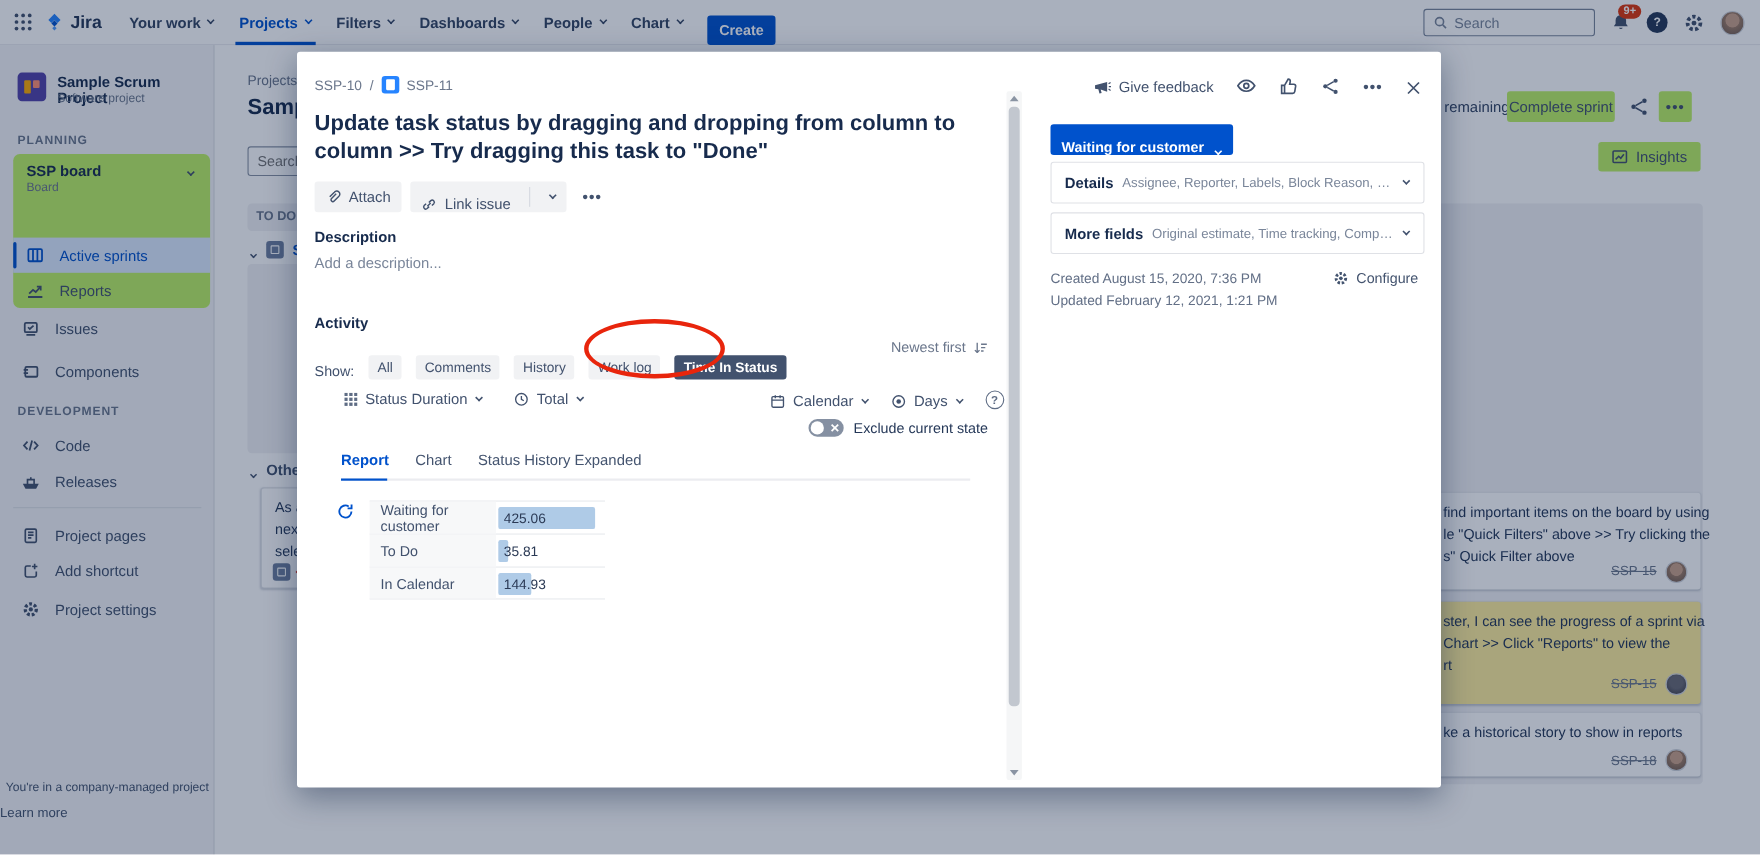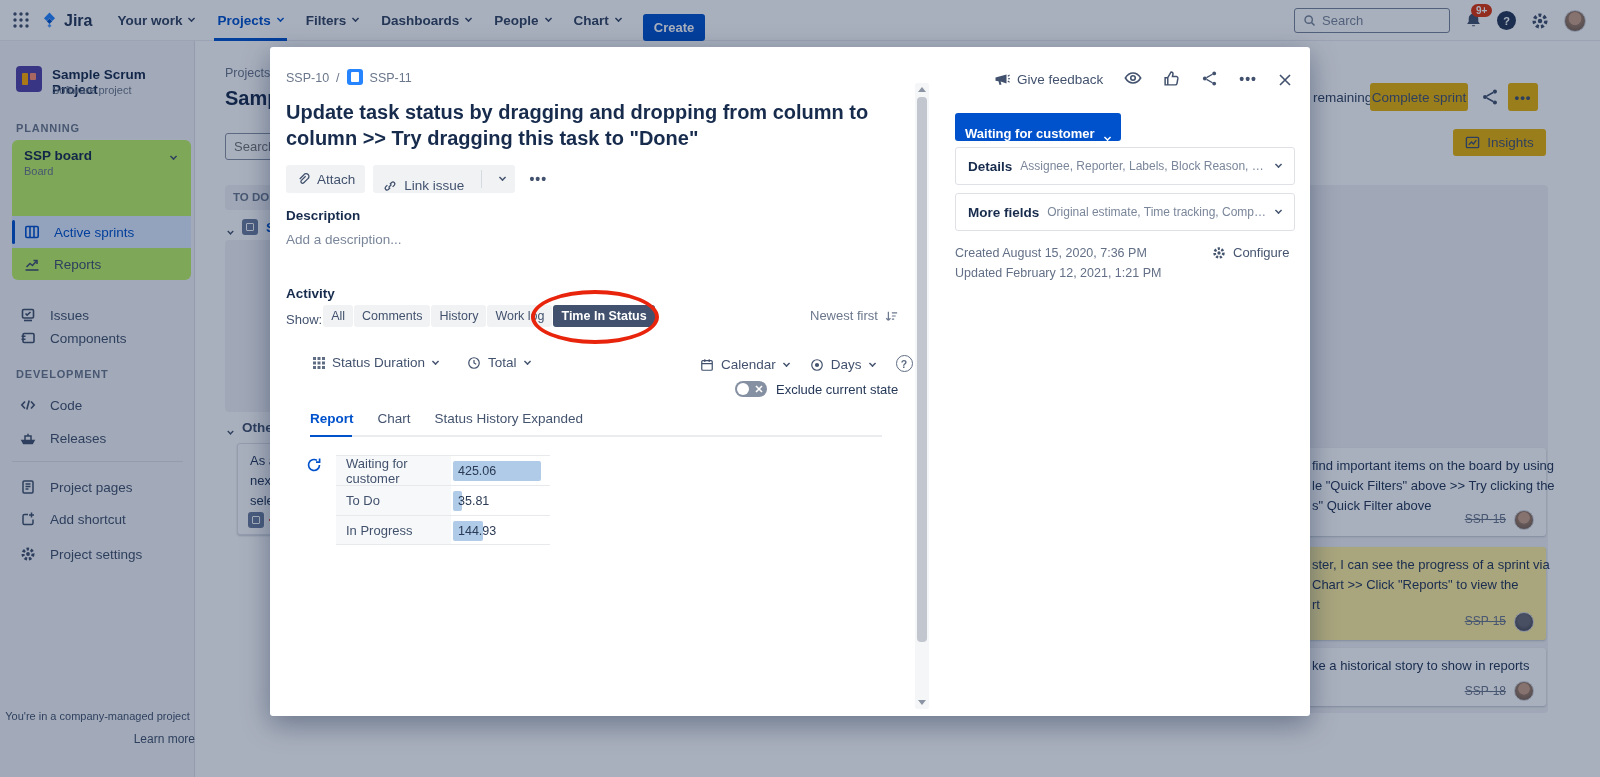--- a/index.html
+++ b/index.html
@@ -29,21 +29,21 @@
   .sb-heading{font-size:11px;font-weight:700;color:#6B778C;letter-spacing:.8px}
   .sb-item{display:flex;align-items:center;gap:14px;height:32px;padding-left:12px;color:#42526E;font-size:13.5px;cursor:pointer}
   .sb-group{position:absolute;left:12px;top:140px;width:179px;height:140px;background:#bef264;border-radius:6px}
   .sb-active{background:#DEEBFF;color:#0052CC;position:relative}
   .sb-active::before{content:"";position:absolute;left:0;top:4px;bottom:4px;width:3px;background:#0052CC;border-radius:2px}
   
   .col-gray{background:#F1F2F4}
   .bcard{background:#fff;border-radius:3px;box-shadow:0 1px 2px rgba(9,30,66,.2);position:absolute}
   .bcard-line{font-size:13px;color:#253858;line-height:20px;white-space:nowrap}
   .card-key{font-size:12px;color:#6B778C;text-decoration:line-through}
-  .gbtn{background:#eab308;border-radius:3px;color:#42526E;font-size:13.5px;display:flex;align-items:center;justify-content:center;gap:7px;cursor:pointer}
+  .gbtn{background:#bef264;border-radius:3px;color:#42526E;font-size:13.5px;display:flex;align-items:center;justify-content:center;gap:7px;cursor:pointer}
   
   .backdrop{left:0;top:0;width:1600px;height:777px;background:rgba(9,30,66,.35);z-index:5}
   .modal{left:270px;top:47px;width:1040px;height:669px;background:#fff;border-radius:3px;box-shadow:0 8px 28px rgba(9,30,66,.4);z-index:10}
   .m-bc{font-size:12.5px;color:#6B778C}
   .m-title{font-size:20px;font-weight:700;color:#172B4D;line-height:26px;width:585px}
   .m-btn{height:28px;background:#F1F2F4;border-radius:3px;color:#42526E;font-size:13.5px;display:flex;align-items:center;gap:7px;padding:0 10px;cursor:pointer}
   .hdr-ic{color:#42526E;cursor:pointer;display:inline-flex}
   .pill{height:22px;padding:0 8px;border-radius:3px;background:#F1F2F4;color:#42526E;font-size:12.5px;display:flex;align-items:center;cursor:pointer;white-space:nowrap}
   .pill.sel{background:#42526E;color:#fff;font-weight:600}
   .dd{display:flex;align-items:center;gap:7px;color:#42526E;font-size:13.5px;cursor:pointer;white-space:nowrap}
@@ -177,21 +177,21 @@
             <svg width="16" height="16" viewBox="0 0 16 16" fill="none" stroke="currentColor" stroke-width="1.6">
               <path d="M1.5 14h13"></path>
               <path d="M2.5 11 6 7.5l2.5 2L12.5 5"></path>
               <path d="M9.5 4.5h3.5V8"></path>
             </svg>
           </span>
         <span>Reports</span>
       </div>
     </div>
 
-    <div class="sb-item" style="position:absolute;left:8px;top:258px;width:179px">
+    <div class="sb-item" style="position:absolute;left:8px;top:242px;width:179px">
       <span class="ic">
           <svg width="16" height="16" viewBox="0 0 16 16" fill="none" stroke="currentColor" stroke-width="1.6">
             <rect x="2.5" y="2.5" width="11" height="8.5" rx="1.2"></rect>
             <path d="m5.5 6.5 1.6 1.6L10.5 5"></path>
             <path d="M4 13.5h8"></path>
           </svg>
         </span>
       <span>Issues</span>
     </div>
     <div class="sb-item" style="position:absolute;left:8px;top:281px;width:179px">
@@ -248,21 +248,21 @@
       <span class="ic">
           <svg width="16" height="16" viewBox="0 0 16 16">
             <circle cx="8" cy="8" r="5" fill="none" stroke="currentColor" stroke-width="3" stroke-dasharray="2.5 1.8"></circle>
             <circle cx="8" cy="8" r="1.9" fill="currentColor"></circle>
           </svg>
         </span>
       <span>Project settings</span>
     </div>
 
     <div class="abs" style="left:0;top:669px;width:195px;text-align:center;font-size:11px;color:#44546F">You're in a company-managed project</div>
-    <div class="abs" style="left:0;top:691px;width:195px;text-align:right;font-size:12px;color:#44546F;cursor:pointer">Learn more</div>
+    <div class="abs" style="left:0;top:691px;width:195px;text-align:left;font-size:12px;color:#44546F;cursor:pointer">Learn more</div>
   </div>
 
   <div class="abs" style="left:225px;top:66px;font-size:12.5px;color:#6B778C;white-space:nowrap;z-index:1">Projects / Sample Scrum Project</div>
   <div class="abs" style="left:225px;top:87px;font-size:20px;font-weight:700;color:#172B4D;white-space:nowrap;z-index:1">Sample Scrum Project</div>
   <div class="abs" style="left:225px;top:133px;width:130px;height:27px;border:1.5px solid #8993A4;border-radius:3px;background:#fff;display:flex;align-items:center;padding:0 8px;z-index:1">
     <input type="text" style="border: none; outline: none; font-size: 13px; width: 100px; color: rgb(52, 69, 99); font-family: inherit;" placeholder="Search">
   </div>
 
   <div class="abs col-gray" style="left:225px;top:185px;width:80px;height:25px;border-radius:4px;z-index:1">
     <span style="position:absolute;left:8px;top:6px;font-size:11.5px;font-weight:700;color:#6B778C;white-space:nowrap">TO DO</span>
@@ -414,21 +414,21 @@
             <span class="chev"></span>
           </span>
       </span>
       <span class="ic ell" style="width:30px;height:28px;color:#42526E;font-size:14px;cursor:pointer">•••</span>
     </div>
 
     <div class="abs" style="left:16px;top:161px;font-size:13.5px;font-weight:700;color:#172B4D">Description</div>
     <div class="abs" style="left:16px;top:185px;font-size:13.5px;color:#7A869A;cursor:text">Add a description...</div>
 
     <div class="abs" style="left:16px;top:239px;font-size:13.5px;font-weight:700;color:#172B4D">Activity</div>
-    <div class="abs flex" style="left:16px;top:258px;gap:1px">
+    <div class="abs flex" style="left:16px;top:276px;gap:13px">
       <span style="font-size:13px;color:#42526E">Show:</span>
       <span class="pill">All</span>
       <span class="pill">Comments</span>
       <span class="pill">History</span>
       <span class="pill">Work log</span>
       <span class="pill sel">Time In Status</span>
     </div>
     <div class="abs flex" style="left:540px;top:261px;gap:6px;color:#6B778C;font-size:13px;cursor:pointer">
       <span>Newest first</span>
       <span class="ic">
@@ -527,21 +527,21 @@
         </span>
       </div>
       <div class="trow">
         <span class="tlabel">To Do</span>
         <span class="tval">
           <span class="tbar" style="width: 9px;"></span>
           <span class="tnum">35.81</span>
         </span>
       </div>
       <div class="trow">
-        <span class="tlabel">In Progress</span>
+        <span class="tlabel">In Calendar</span>
         <span class="tval">
           <span class="tbar" style="width: 30px;"></span>
           <span class="tnum">144.93</span>
         </span>
       </div>
     </div>
 
     <div class="abs scroll-track">
       <span class="tri-up"></span>
       <span class="scroll-thumb"></span>

